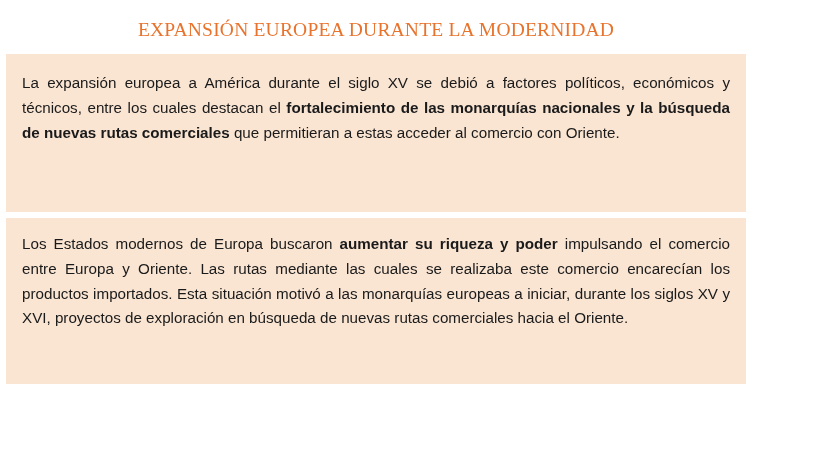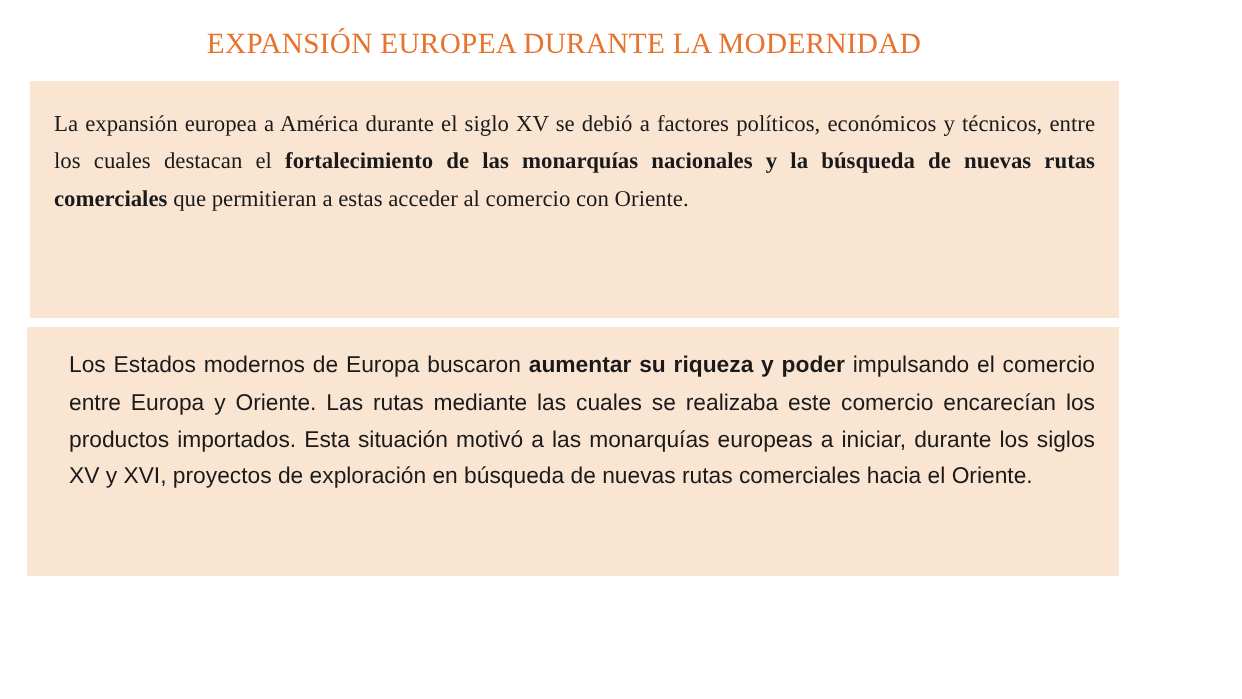--- a/index.html
+++ b/index.html
@@ -39,28 +39,27 @@
     padding-top: 18px;
     padding-bottom: 10px;
     padding-left: 100px;
     padding-right: 100px;
   }
   .panel {
     background: #fae5d3;
     box-sizing: border-box;
   }
   .panel-1 {
-    margin: 0 6px 0 20px;
+    margin: 0 6px 0 6px;
     padding: 17px 16px 16px 16px;
     height: 158px;
-    font-family: Liberation Serif, serif;
   }
   .panel-2 {
-    margin: 0 6px 0 18px;
-    padding: 14px 16px 16px 28px;
+    margin: 0 6px 0 6px;
+    padding: 14px 16px 16px 16px;
     height: 166px;
   }
   .body-text {
     font-size: 15.2px;
     color: #1a1a1a;
     line-height: 1.62;
     text-align: justify;
     text-justify: inter-word;
     margin: 0;
   }

